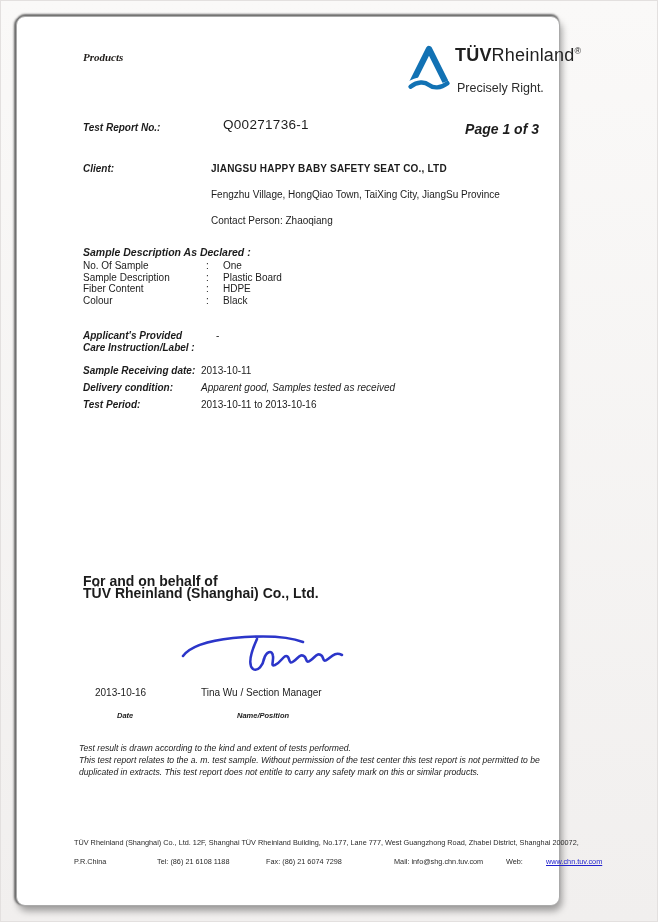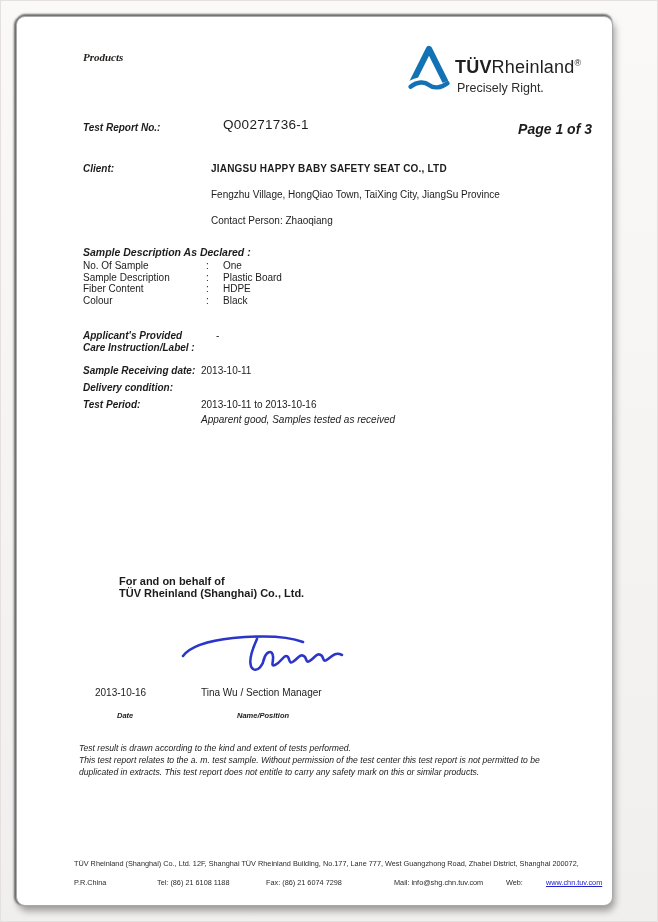--- a/index.html
+++ b/index.html
@@ -10,41 +10,41 @@
     color:#1c1c1c;
     overflow:hidden;
   }
   .page-frame{
     position:absolute;inset:0;
     background:linear-gradient(#faf9f8, #f1efee);
     border:1px solid #e3e0df;
     box-sizing:border-box;
   }
   .document{
-    position:absolute;left:15px;top:15px;width:597px;height:890px;
+    position:absolute;left:15px;top:15px;width:544px;height:890px;
     background:#ffffff;
     border-radius:9px;
     border:1px solid #aaa;
     box-shadow:
       0 -3px 2px -1px rgba(95,95,95,.9),
       -3px 0 2px -1px rgba(95,95,95,.9),
       2px 5px 7px rgba(0,0,0,.35);
     box-sizing:border-box;
   }
   .abs{position:absolute;}
   .bi{font-weight:bold;font-style:italic;}
   .b{font-weight:bold;}
   .i{font-style:italic;}
 
   .products{left:66px;top:34px;font-family:"Liberation Serif",serif;
     font-weight:bold;font-style:italic;font-size:11px;color:#23201d;}
 
   
   .logo-icon{left:390px;top:28px;width:44px;height:50px;}
-  .logo-text{left:438px;top:40px;font-size:18px;color:#1f1f1f;white-space:nowrap;letter-spacing:.2px;}
+  .logo-text{left:438px;top:28px;font-size:18px;color:#1f1f1f;white-space:nowrap;letter-spacing:.2px;}
   .logo-text .tuv{font-weight:bold;}
   .logo-text .reg{font-size:9px;vertical-align:7px;}
   .logo-tagline{left:440px;top:64px;font-size:12.5px;color:#2b2b2b;}
 
   .report-label{left:66px;top:105px;font-size:10px;}
   .report-number{left:206px;top:100px;font-size:13.5px;letter-spacing:.3px;}
   .page-label{right:20px;top:104px;font-size:14px;}
 
   .client-label{left:66px;top:146px;font-size:10px;}
   .client-name{left:194px;top:146px;font-size:10px;letter-spacing:.2px;}
@@ -56,34 +56,34 @@
   .sample-row{display:flex;}
   .sample-row .lbl{width:123px;}
   .sample-row .sep{width:17px;}
 
   .care-block{left:66px;top:313px;font-size:10px;line-height:12px;}
   .care-value{left:199px;top:313px;font-size:10px;}
 
   .details-table{left:66px;top:348px;font-size:10px;}
   .details-row{display:flex;height:17px;align-items:flex-start;}
   .details-row .lbl{width:118px;}
-  .details-row .val.i{font-style:italic;margin-top:32px;}
+  .details-row .val.i{font-style:italic;}
 
-  .behalf{left:66px;top:558px;font-size:11px;line-height:12px;margin-left:36px;}
+  .behalf{left:66px;top:558px;font-size:14px;line-height:12px;}
 
   .signature{left:158px;top:602px;width:185px;height:60px;}
 
   .sign-date{left:78px;top:670px;font-size:10px;}
   .sign-name{left:184px;top:670px;font-size:10px;}
   .sign-date-label{left:100px;top:694px;font-size:7.5px;}
   .sign-name-label{left:220px;top:694px;font-size:7.5px;}
 
   .disclaimer{left:62px;top:725px;font-size:8.6px;line-height:12px;font-style:italic;color:#222;}
 
-  .footer{left:57px;top:842px;font-size:7.3px;color:#2a2a2a;width:560px;}
+  .footer{left:57px;top:821px;font-size:7.3px;color:#2a2a2a;width:560px;}
   .footer-line2{position:relative;height:12px;margin-top:10px;}
   .footer-line2 span{position:absolute;top:0;white-space:nowrap;}
   .f-country{left:0;}
   .f-tel{left:83px;}
   .f-fax{left:172px;padding-left:20px;}
   .f-mail{left:320px;}
   .f-web{left:432px;}
   .f-web a{color:#2020cc;text-decoration:underline;cursor:pointer;margin-left:40px;}
 </style>
 </head>

